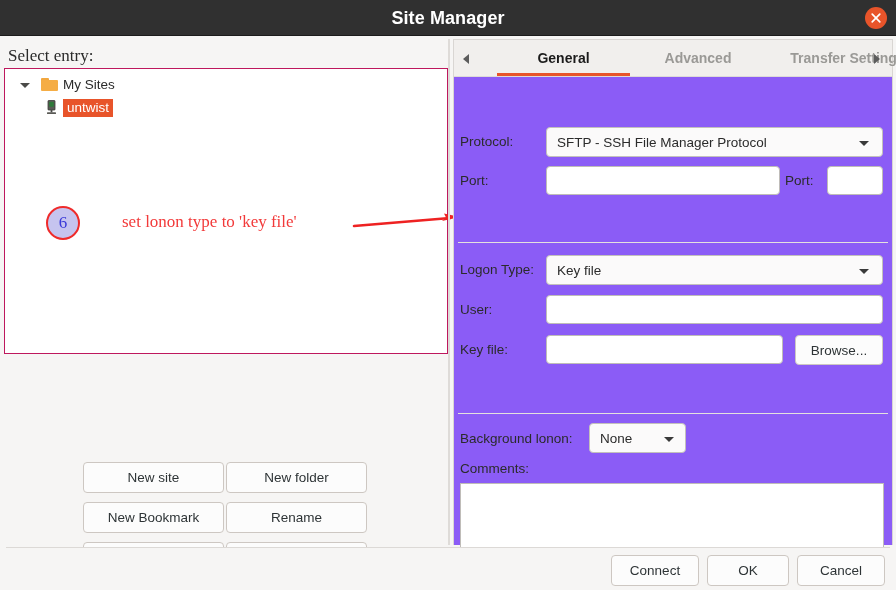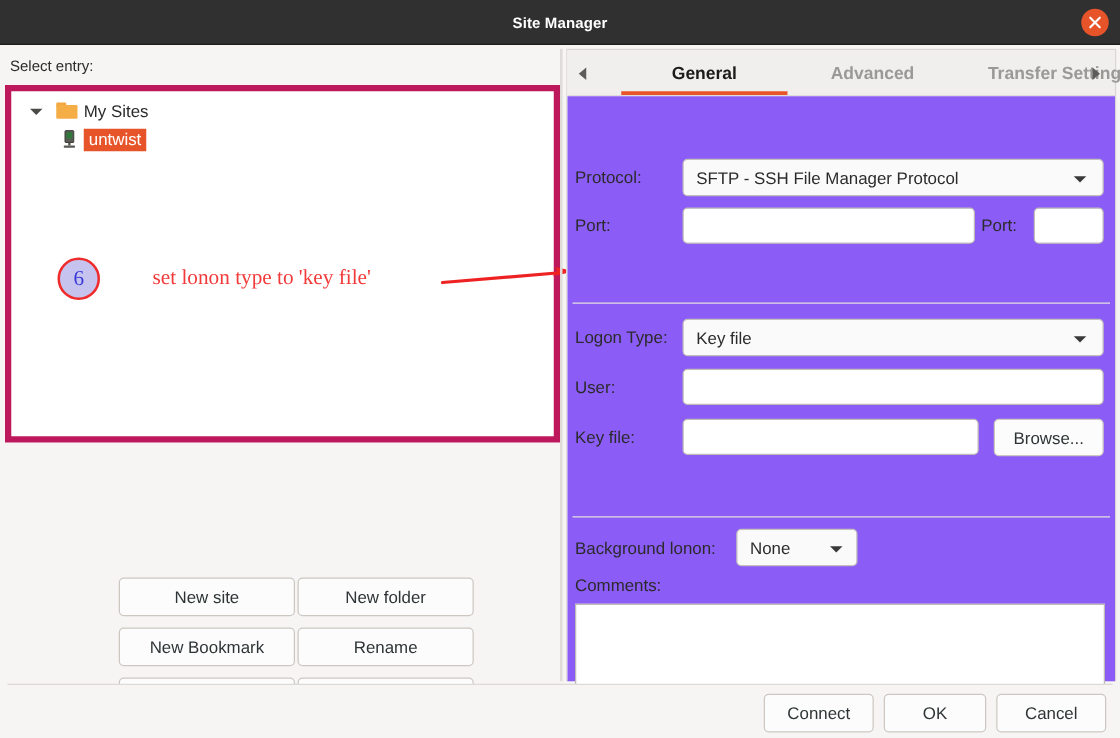--- a/index.html
+++ b/index.html
@@ -19,48 +19,48 @@
     position: absolute; left: 0; top: 0;
     width: 896px; height: 36px;
     background: #303030;
     border-bottom: 1px solid #1c1c1c;
   }
   .titlebar-text {
     position: absolute; left: 0; top: 0;
     width: 896px; line-height: 36px;
     text-align: center;
     color: #ffffff;
-    font-size: 12px;
+    font-size: 18px;
     font-weight: bold;
     letter-spacing: .1px;
   }
   .close-btn {
     position: absolute; right: 9px; top: 7px;
     width: 22px; height: 22px;
     border-radius: 50%;
     background: #e8542a;
     cursor: pointer;
   }
   .close-btn svg { position: absolute; left: 5px; top: 5px; }
 
   
   .left-pane {
     position: absolute; left: 0; top: 36px;
     width: 452px; height: 516px;
     background: #f6f5f4;
   }
   .select-entry-label {
     position: absolute; left: 8px; top: 10px;
-    font-size: 12px; color: #2b2b2b;
+    font-size: 17px; color: #2b2b2b; font-family: Liberation Serif, serif;
   }
   .tree-box {
     position: absolute; left: 4px; top: 32px;
     width: 444px; height: 286px;
     background: #ffffff;
-    border: 5px solid #be185d;
+    border: 1px solid #be185d;
   }
   .tree-row {
     position: absolute; left: 0;
     height: 22px; line-height: 22px;
     white-space: nowrap;
   }
   .tree-row-root { top: 5px; left: 12px; }
   .tree-row-child { top: 28px; left: 40px; }
   .twisty {
     display: inline-block;
@@ -148,21 +148,21 @@
     background: #fcfcfc;
     border: 1px solid #cdc7c2;
     border-radius: 4px;
     font-family: "Liberation Sans", sans-serif;
     font-size: 13.5px;
     color: #2e3436;
     cursor: pointer;
     padding: 0;
     text-align: center;
   }
-  .left-btn { position: absolute; width: 141px; height: 31px; margin-left: 12px; }
+  .left-btn { position: absolute; width: 141px; height: 31px; }
   .lb-col1 { left: 83px; }
   .lb-col2 { left: 226px; }
   .lb-row1 { top: 426px; }
   .lb-row2 { top: 466px; }
   .lb-row3 { top: 506px; }
 
   
   .right-pane {
     position: absolute; left: 453px; top: 39px;
     width: 440px; height: 506px;

